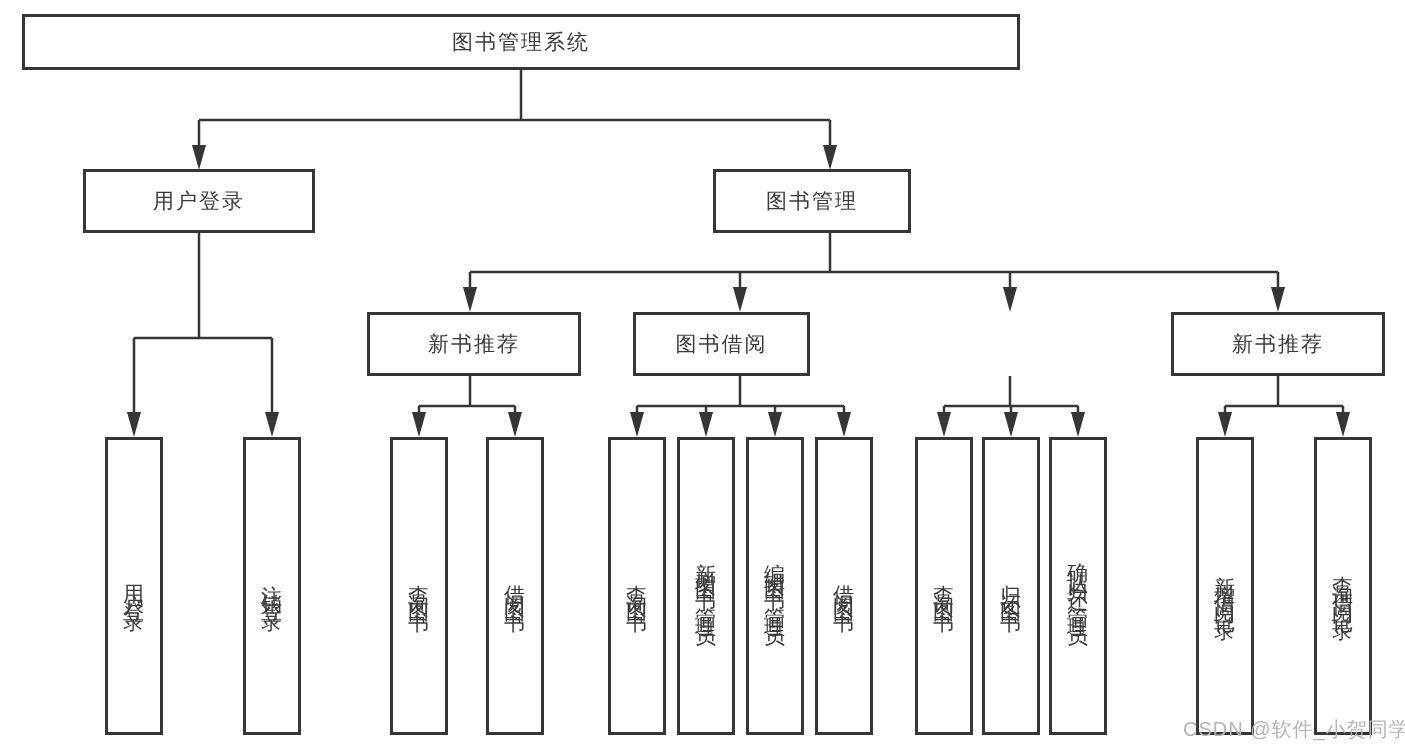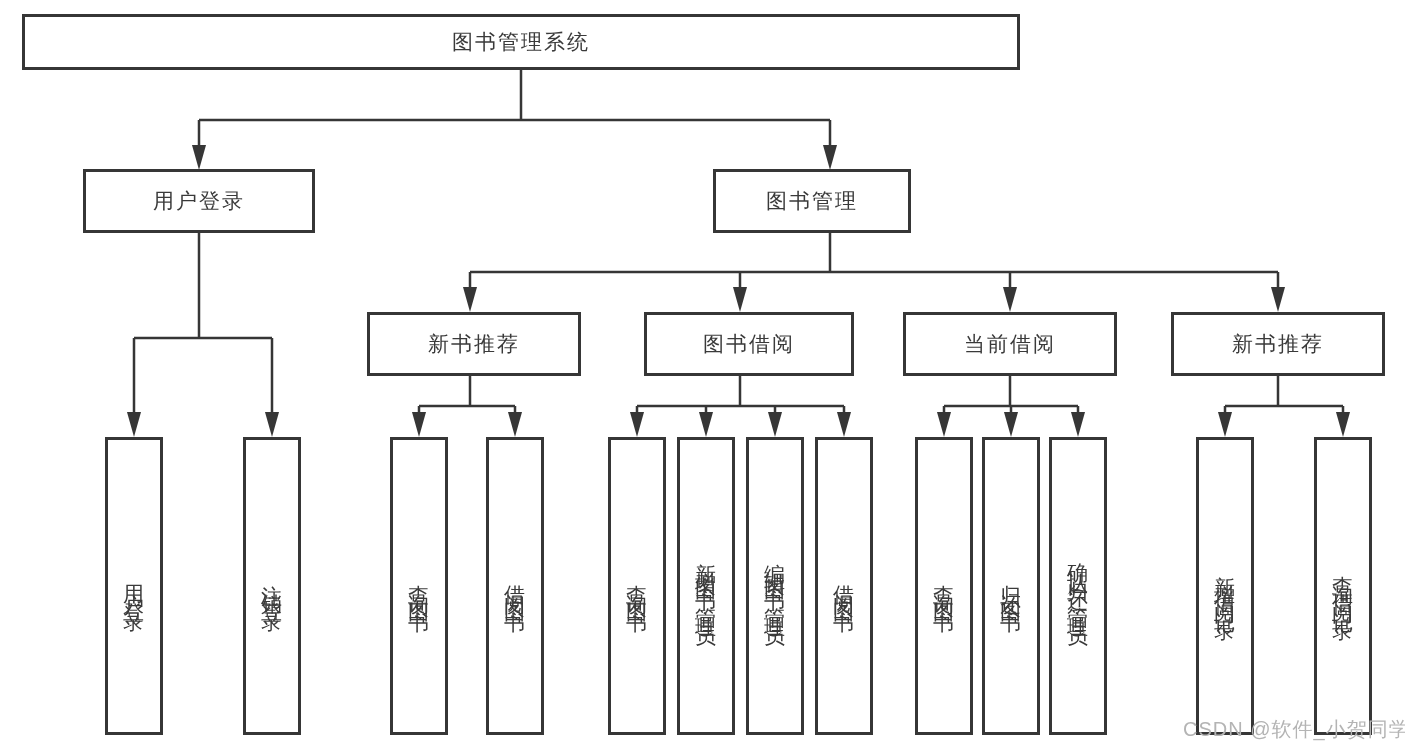--- a/index.html
+++ b/index.html
@@ -102,22 +102,21 @@
       <polygon points="1336,412 1350,412 1343,437"></polygon>
     </g>
   </svg>
 
   <div class="node node--h" style="left:22px; top:14px; width:998px; height:56px;">图书管理系统</div>
 
   <div class="node node--h" style="left:83px; top:169px; width:232px; height:64px;">用户登录</div>
   <div class="node node--h" style="left:713px; top:169px; width:198px; height:64px;">图书管理</div>
 
   <div class="node node--h" style="left:367px; top:312px; width:214px; height:64px;">新书推荐</div>
-  <div class="node node--h" style="left:633px; top:312px; width:210px; height:64px;margin-left:11px;">图书借阅</div>
-  <div class="node node--h" style="left:903px; top:312px; width:214px; height:64px;">当前借阅</div>
+  <div class="node node--h" style="left:633px; top:312px; width:177px; height:64px;">图书借阅</div>
   <div class="node node--h" style="left:1171px; top:312px; width:214px; height:64px;">新书推荐</div>
 
   <div class="node node--v" style="left:105px; top:437px; width:58px; height:298px;">用户登录</div>
   <div class="node node--v" style="left:243px; top:437px; width:58px; height:298px;">注销登录</div>
 
   <div class="node node--v" style="left:390px; top:437px; width:58px; height:298px;">查询图书</div>
   <div class="node node--v" style="left:486px; top:437px; width:58px; height:298px;">借阅图书</div>
 
   <div class="node node--v" style="left:608px; top:437px; width:58px; height:298px;">查询图书</div>
   <div class="node node--v" style="left:677px; top:437px; width:58px; height:298px;">新增图书（管理员）</div>

